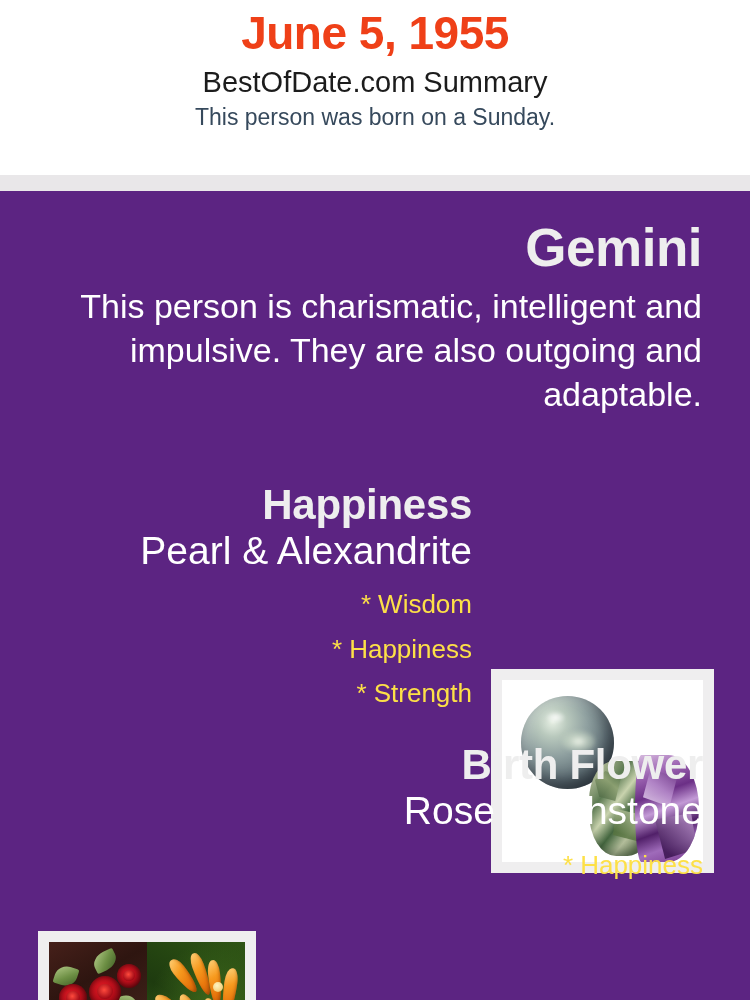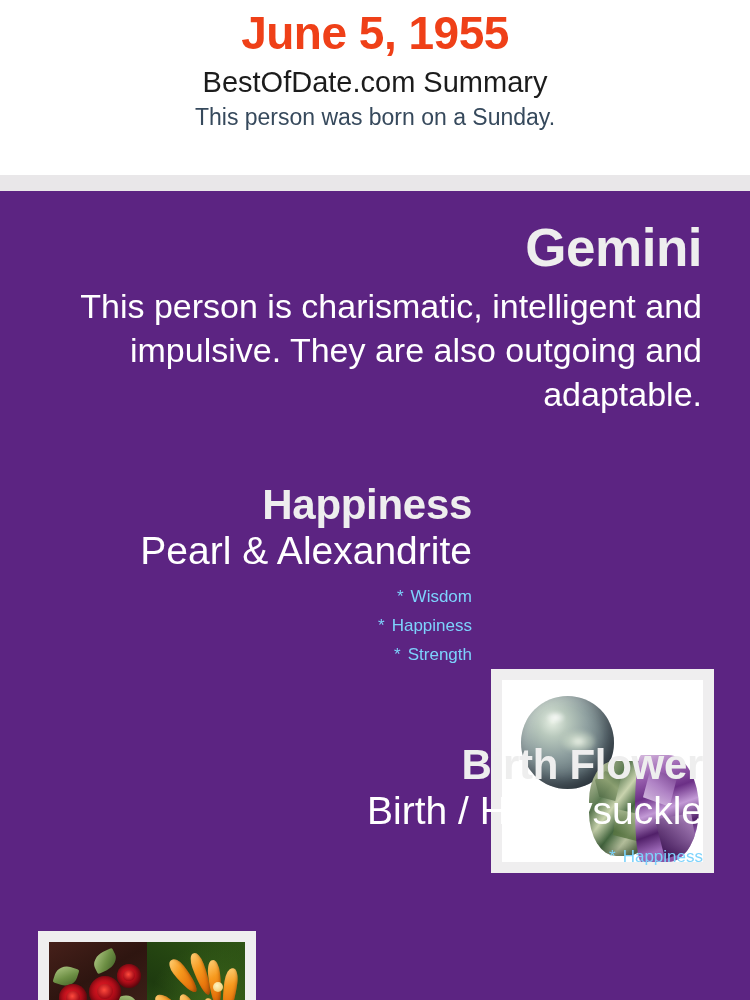--- a/index.html
+++ b/index.html
@@ -108,22 +108,22 @@
     color: #ffffff;
     line-height: 1.15;
     margin: 2px 0 0 0;
   }
   .bullets {
     list-style: none;
     margin: 8px 0 0 0;
     padding: 0;
   }
   .bullets li {
-    font-size: 17px;
-    color: #7dd3fc;
+    font-size: 26px;
+    color: #fde047;
     line-height: 1.72;
     white-space: nowrap;
   }
   .bullets li .star { margin-right: 7px; }
 
   
   .frame {
     position: absolute;
     background: #efeeef;
     box-sizing: border-box;
@@ -353,21 +353,21 @@
       </div>
       <div class="gem">
         <div class="gem-rough"></div>
         <div class="gem-cut"></div>
       </div>
     </div>
   </div>
 
   <div class="flower-block">
     <div class="section-title">Birth Flower</div>
-    <div class="section-sub">Birth / Honeysuckle</div>
+    <div class="section-sub">Rose / Birthstone</div>
     <ul class="bullets">
       <li>
         <span class="star">*</span><span>Happiness</span>
       </li>
     </ul>
   </div>
 
   <div class="frame frame-flower">
     <div class="frame-inner">
       <div class="flower-split">

